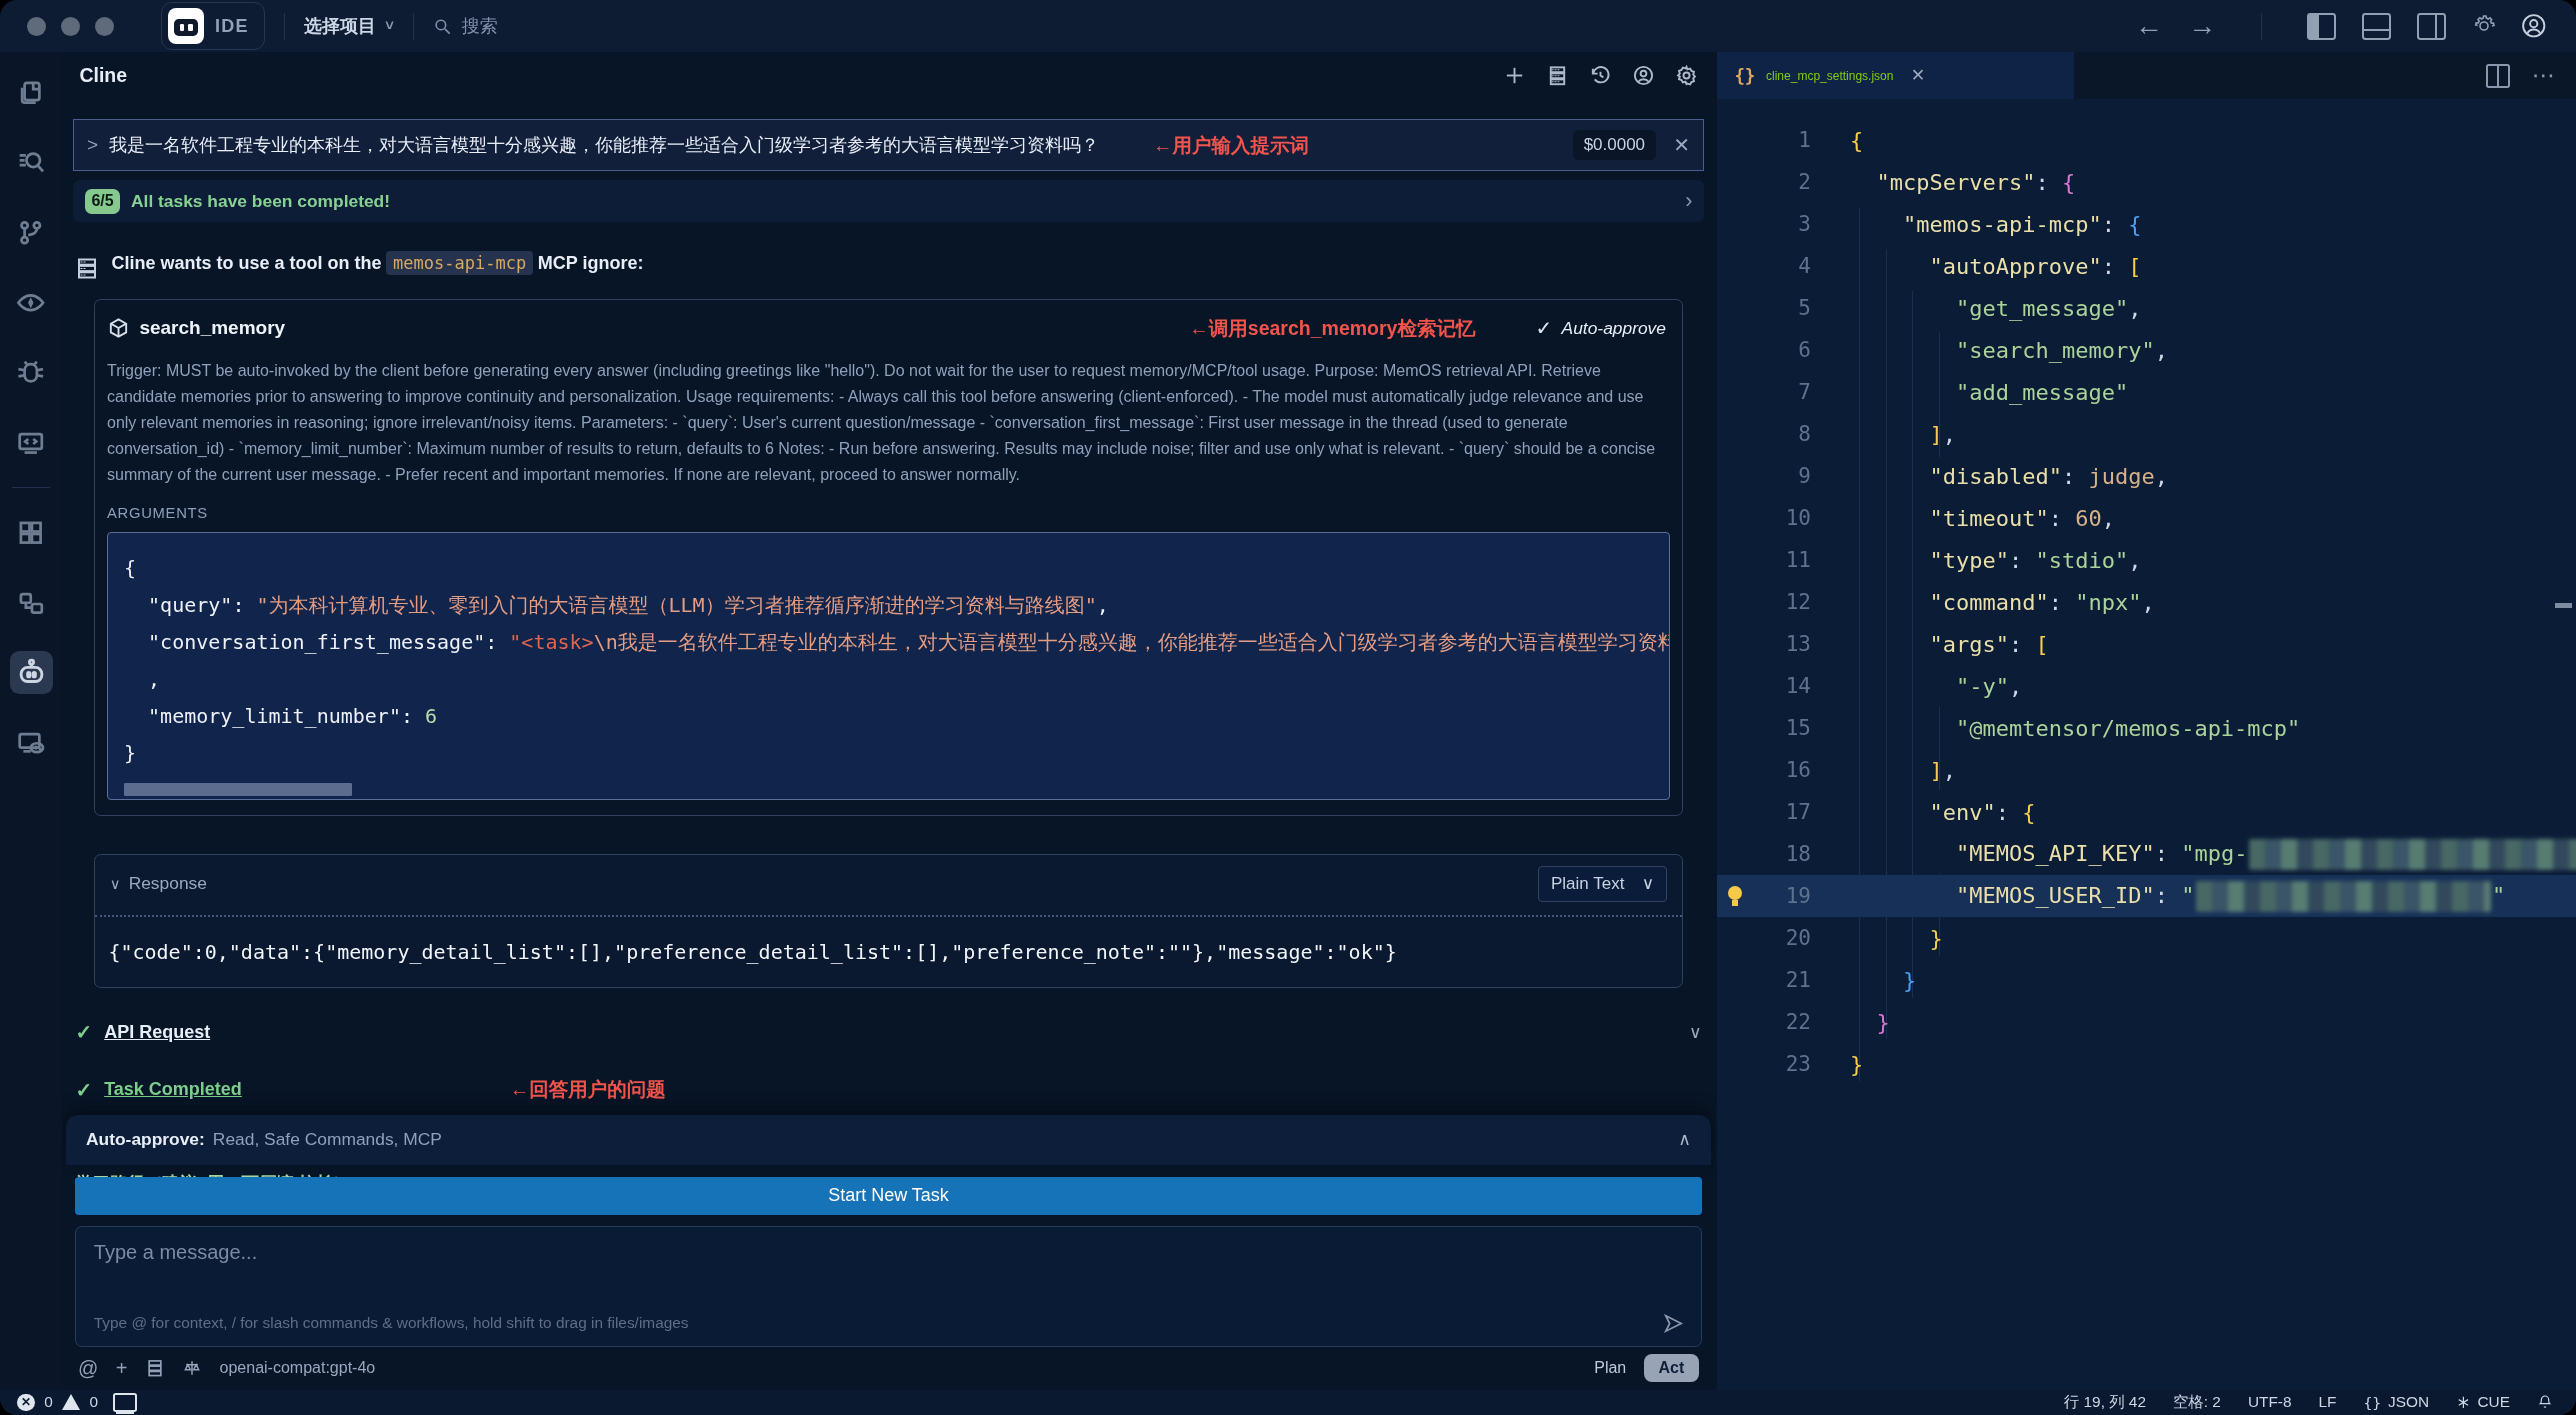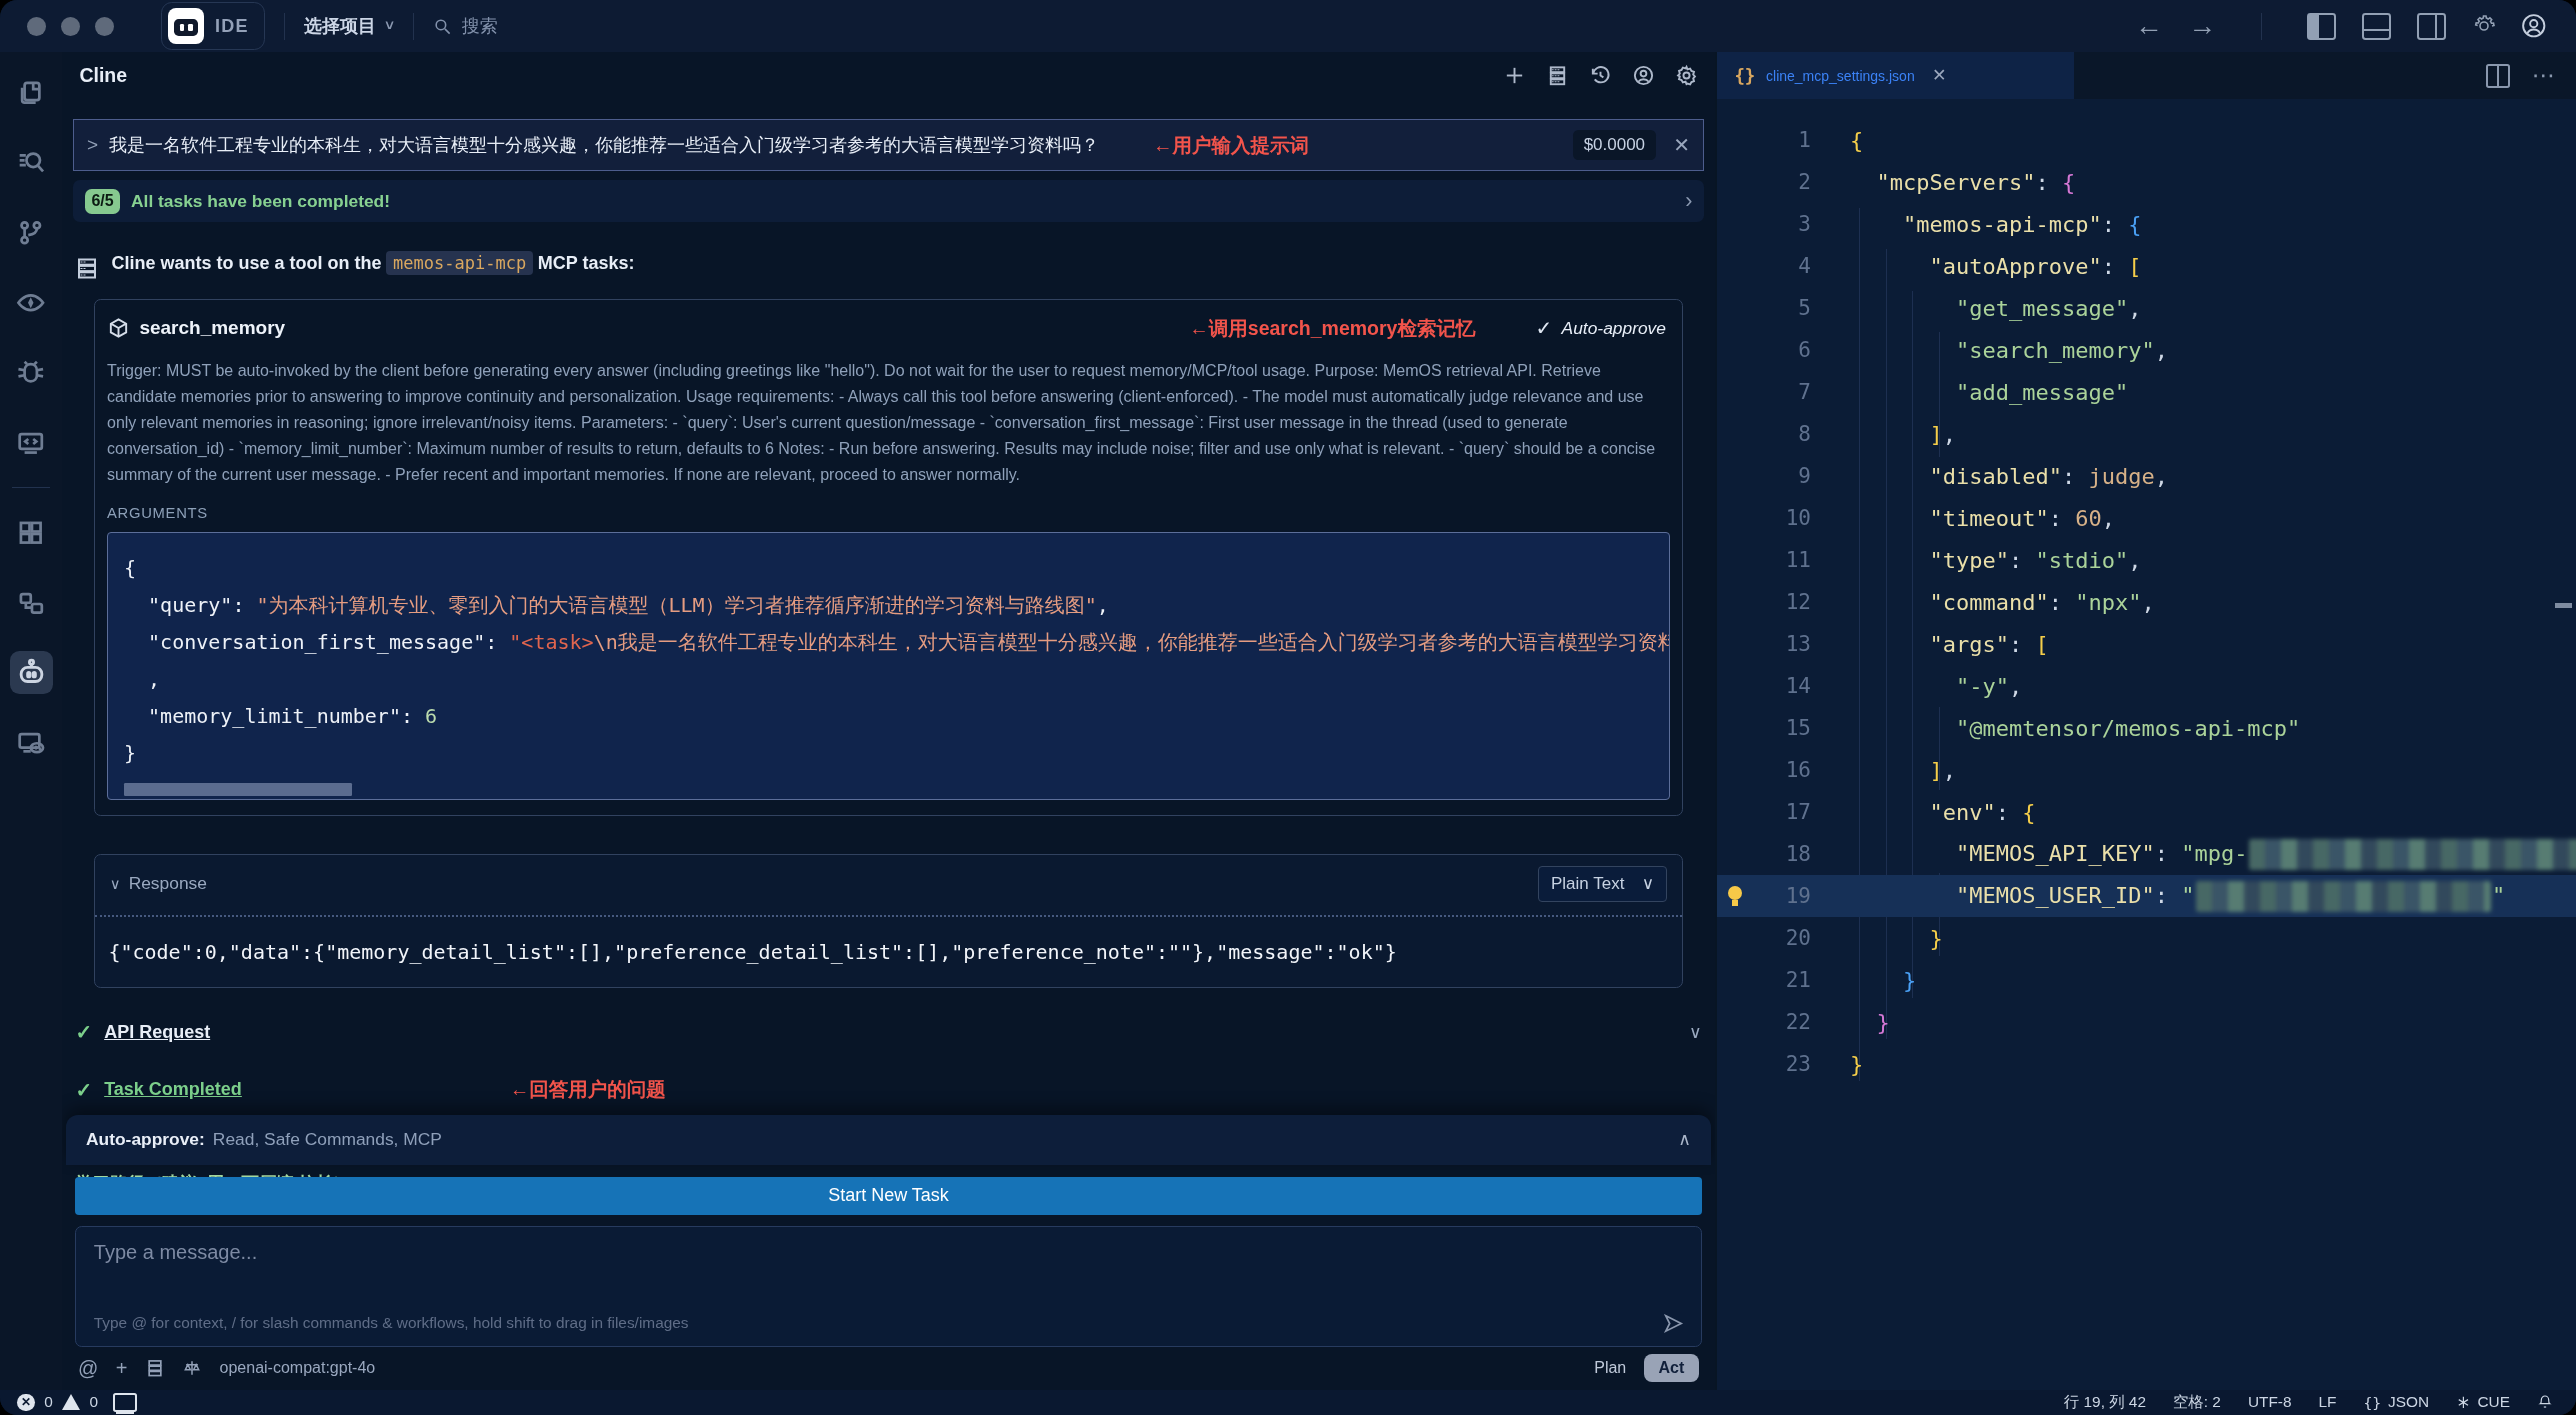--- a/index.html
+++ b/index.html
@@ -122,21 +122,21 @@
   .model-name{font-size:16px;color:#9aa8bf;}
   .plan{margin-left:auto;font-size:16px;color:#c0cada;}
   .act-pill{background:#99a3b6;color:#11203b;font-size:16px;font-weight:bold;border-radius:8px;
             padding:5.4px 14.8px;}
 
   
   .editor{position:absolute;left:1717px;top:52px;right:0;bottom:25.5px;background:#0b1c36;overflow:hidden;}
   .tabstrip{height:47px;background:#0a1729;display:flex;align-items:center;}
   .tab{height:47px;background:#0e2346;display:flex;align-items:center;padding:0 17.4px;gap:10.7px;min-width:322px;}
   .tab .braces{color:#d9a75f;font-family:"DejaVu Sans Mono",monospace;font-size:17.4px;font-weight:bold;}
-  .tab .name{color:#3b82f6;font-size:14px;}
+  .tab .name{color:#84cc16;font-size:12px;}
   .tab .close{color:#9aa7bd;font-size:17.4px;margin-left:6.7px;}
   .tab-actions{margin-left:auto;display:flex;align-items:center;gap:21.5px;margin-right:20px;color:#8a98ae;}
   .split-ic{width:20px;height:20px;border:2px solid #8a98ae;border-radius:2.7px;position:relative;}
   .split-ic::before{content:"";position:absolute;left:45%;top:0;bottom:0;border-left:2px solid #8a98ae;}
   .more{font-size:23px;letter-spacing:1.3px;}
   .code-area{position:absolute;left:0;right:0;top:47px;bottom:0;padding-top:20px;}
   .ed-line{display:flex;align-items:center;height:42px;white-space:pre;
            font-family:"DejaVu Sans Mono",monospace;font-size:22px;position:relative;overflow:hidden;}
   .ed-line .ln{width:94px;text-align:right;color:#5f718e;font-size:21px;flex:none;padding-right:0;}
   .ed-line .code{padding-left:39px;}
@@ -342,21 +342,21 @@
     </div>
 
     <div class="tool-msg">
       <svg width="24" height="24" viewBox="0 0 24 24">
           <rect x="4" y="3.5" width="16" height="5.2"></rect>
           <rect x="4" y="9.9" width="16" height="5.2"></rect>
           <rect x="4" y="16.3" width="16" height="5.2"></rect>
           <path d="M6.5 5.6v1M9.5 5.6v1M6.5 12v1M9.5 12v1M6.5 18.4v1M9.5 18.4v1"></path>
         </svg>
       <p class="txt" style="margin:0;">
-        <span>Cline wants to use a tool on the </span><span class="code-chip">memos-api-mcp</span><span> MCP tasks:</span>
+        <span>Cline wants to use a tool on the </span><span class="code-chip">memos-api-mcp</span><span> MCP ignore:</span>
       </p>
     </div>
 
     <div class="tool-card">
       <div class="tool-head">
         <svg width="23" height="23" viewBox="0 0 24 24">
             <path d="M12 2.5l8 4.5v9l-8 4.5L4 16V7z"></path>
             <path d="M4 7l8 4.5L20 7M12 11.5V20"></path>
           </svg>
         <span class="tool-name">search_memory</span>

